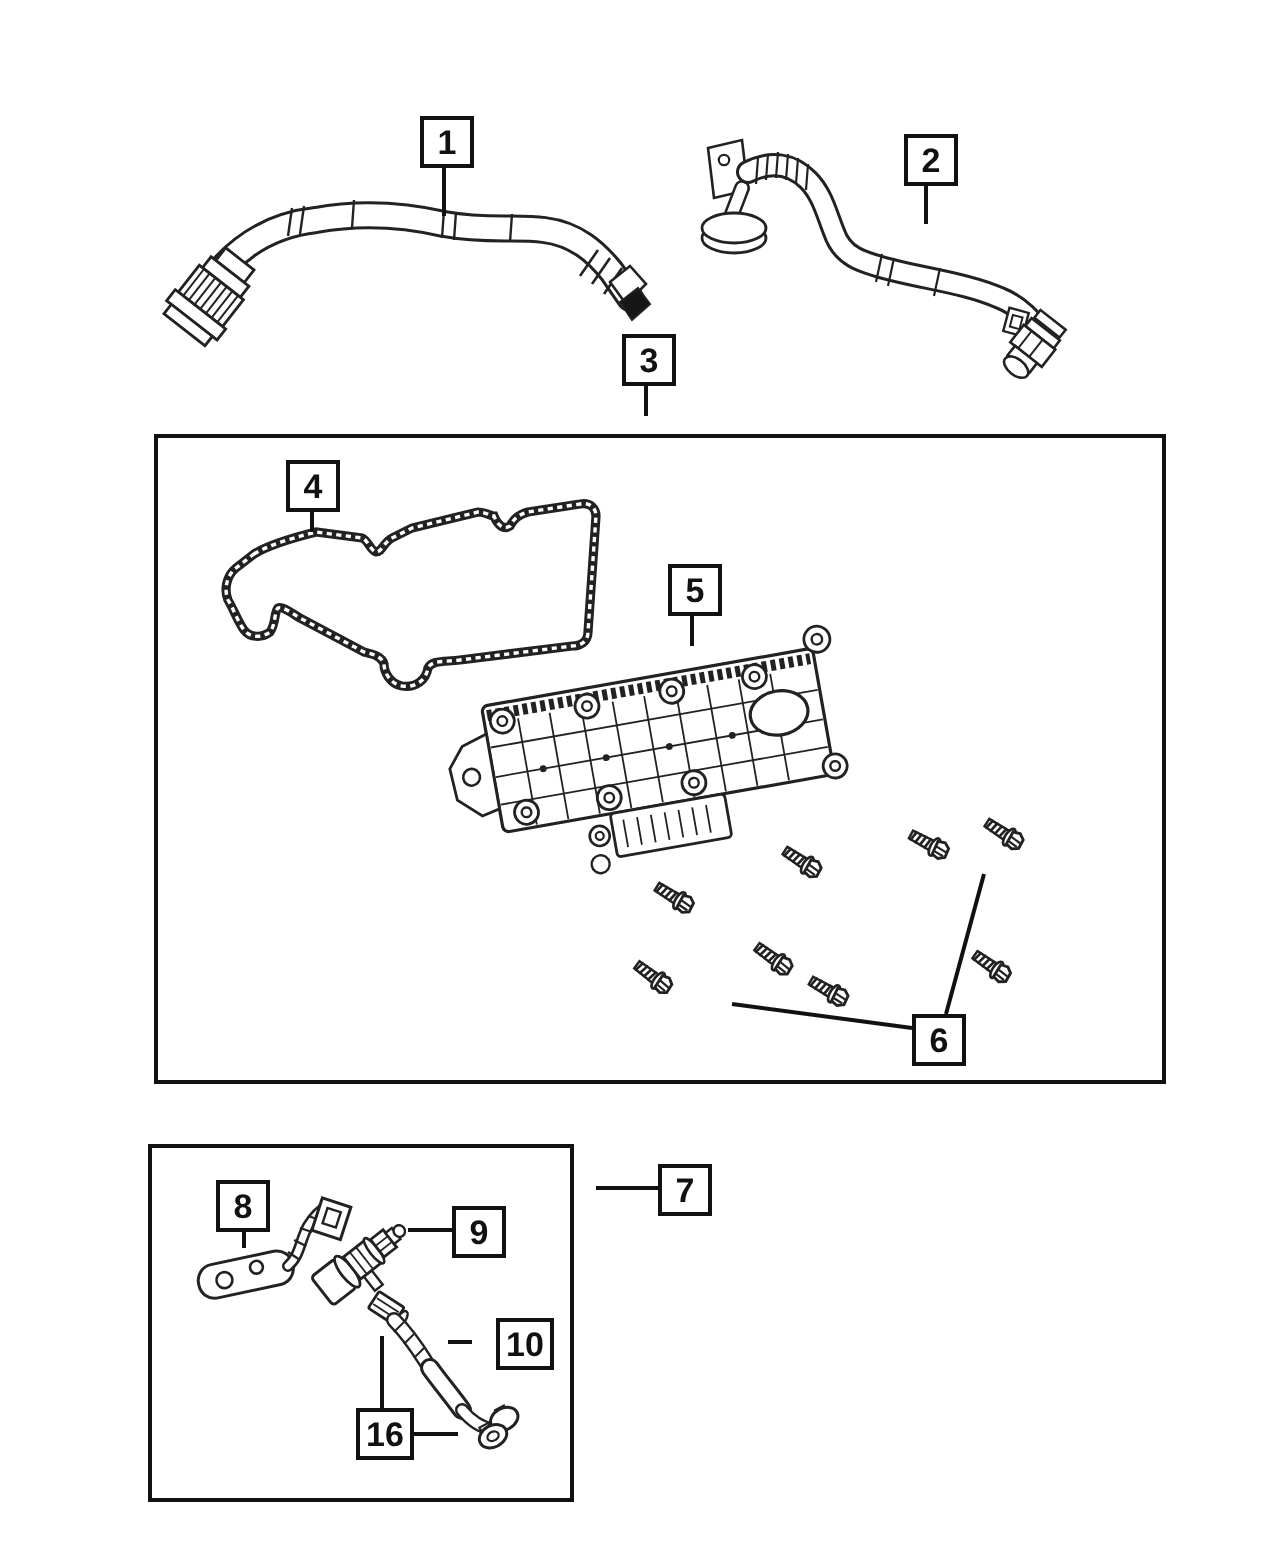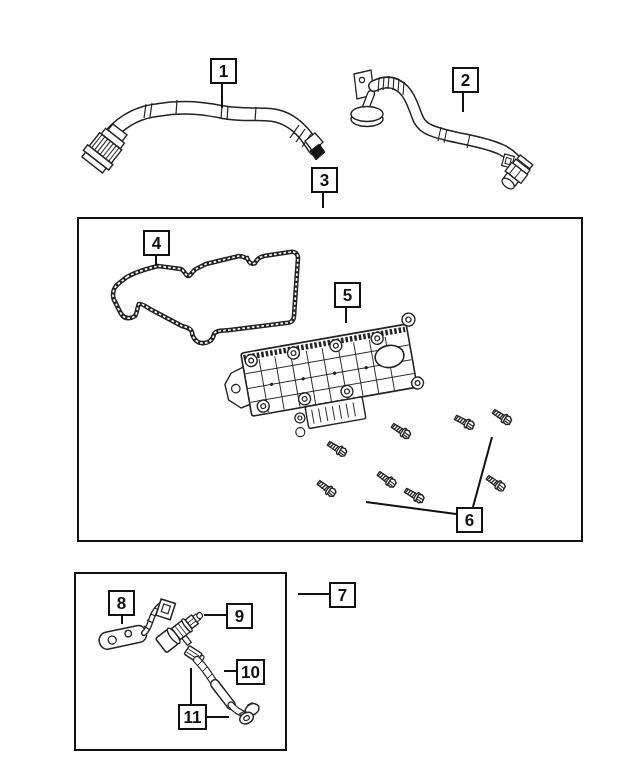--- a/index.html
+++ b/index.html
@@ -281,16 +281,16 @@
 
 <div class="callout" style="left:210px;top:58px;">1</div>
 <div class="callout" style="left:452px;top:67px;">2</div>
 <div class="callout" style="left:311px;top:167px;">3</div>
 <div class="callout" style="left:143px;top:230px;">4</div>
 <div class="callout" style="left:334px;top:282px;">5</div>
 <div class="callout" style="left:456px;top:507px;">6</div>
 <div class="callout" style="left:329px;top:582px;">7</div>
 <div class="callout" style="left:108px;top:590px;">8</div>
 <div class="callout" style="left:226px;top:603px;">9</div>
-<div class="callout wide" style="left:236px;top:659px;">10</div>
-<div class="callout wide" style="left:178px;top:704px;">11</div>
+<div class="callout wide" style="left:248px;top:659px;">10</div>
+<div class="callout wide" style="left:178px;top:704px;">16</div>
 
 </div>
 
 </body></html>

